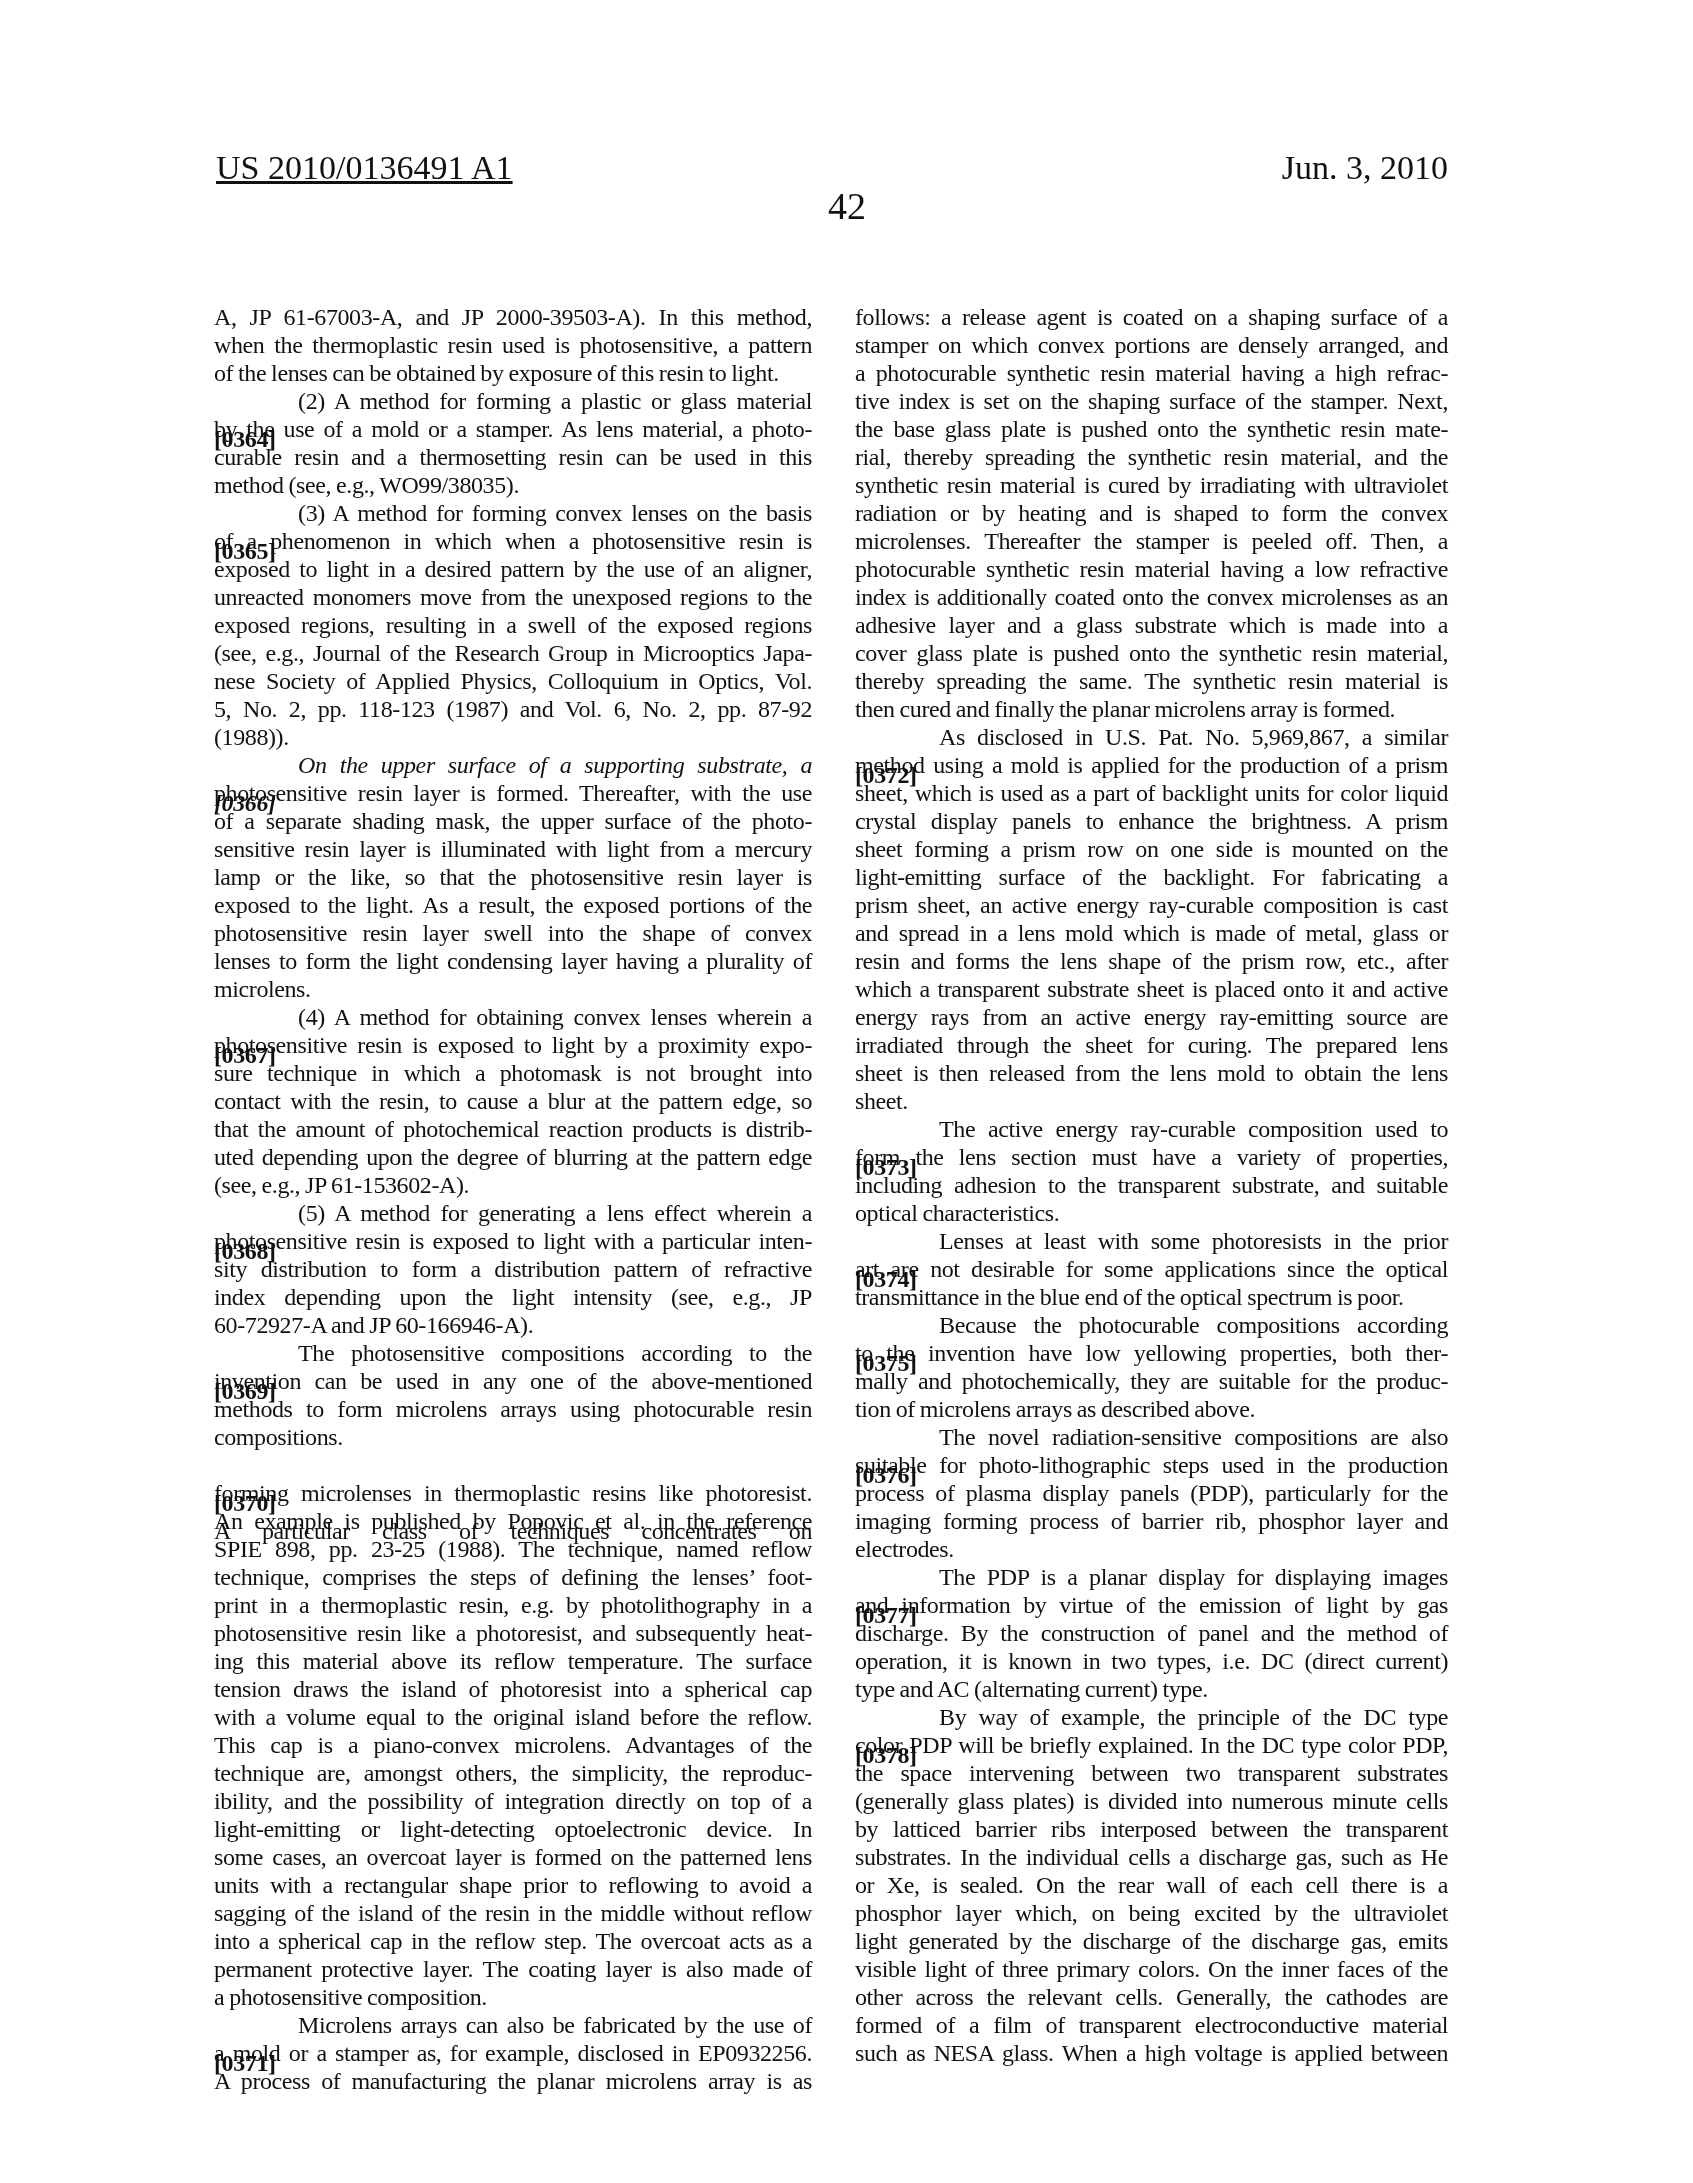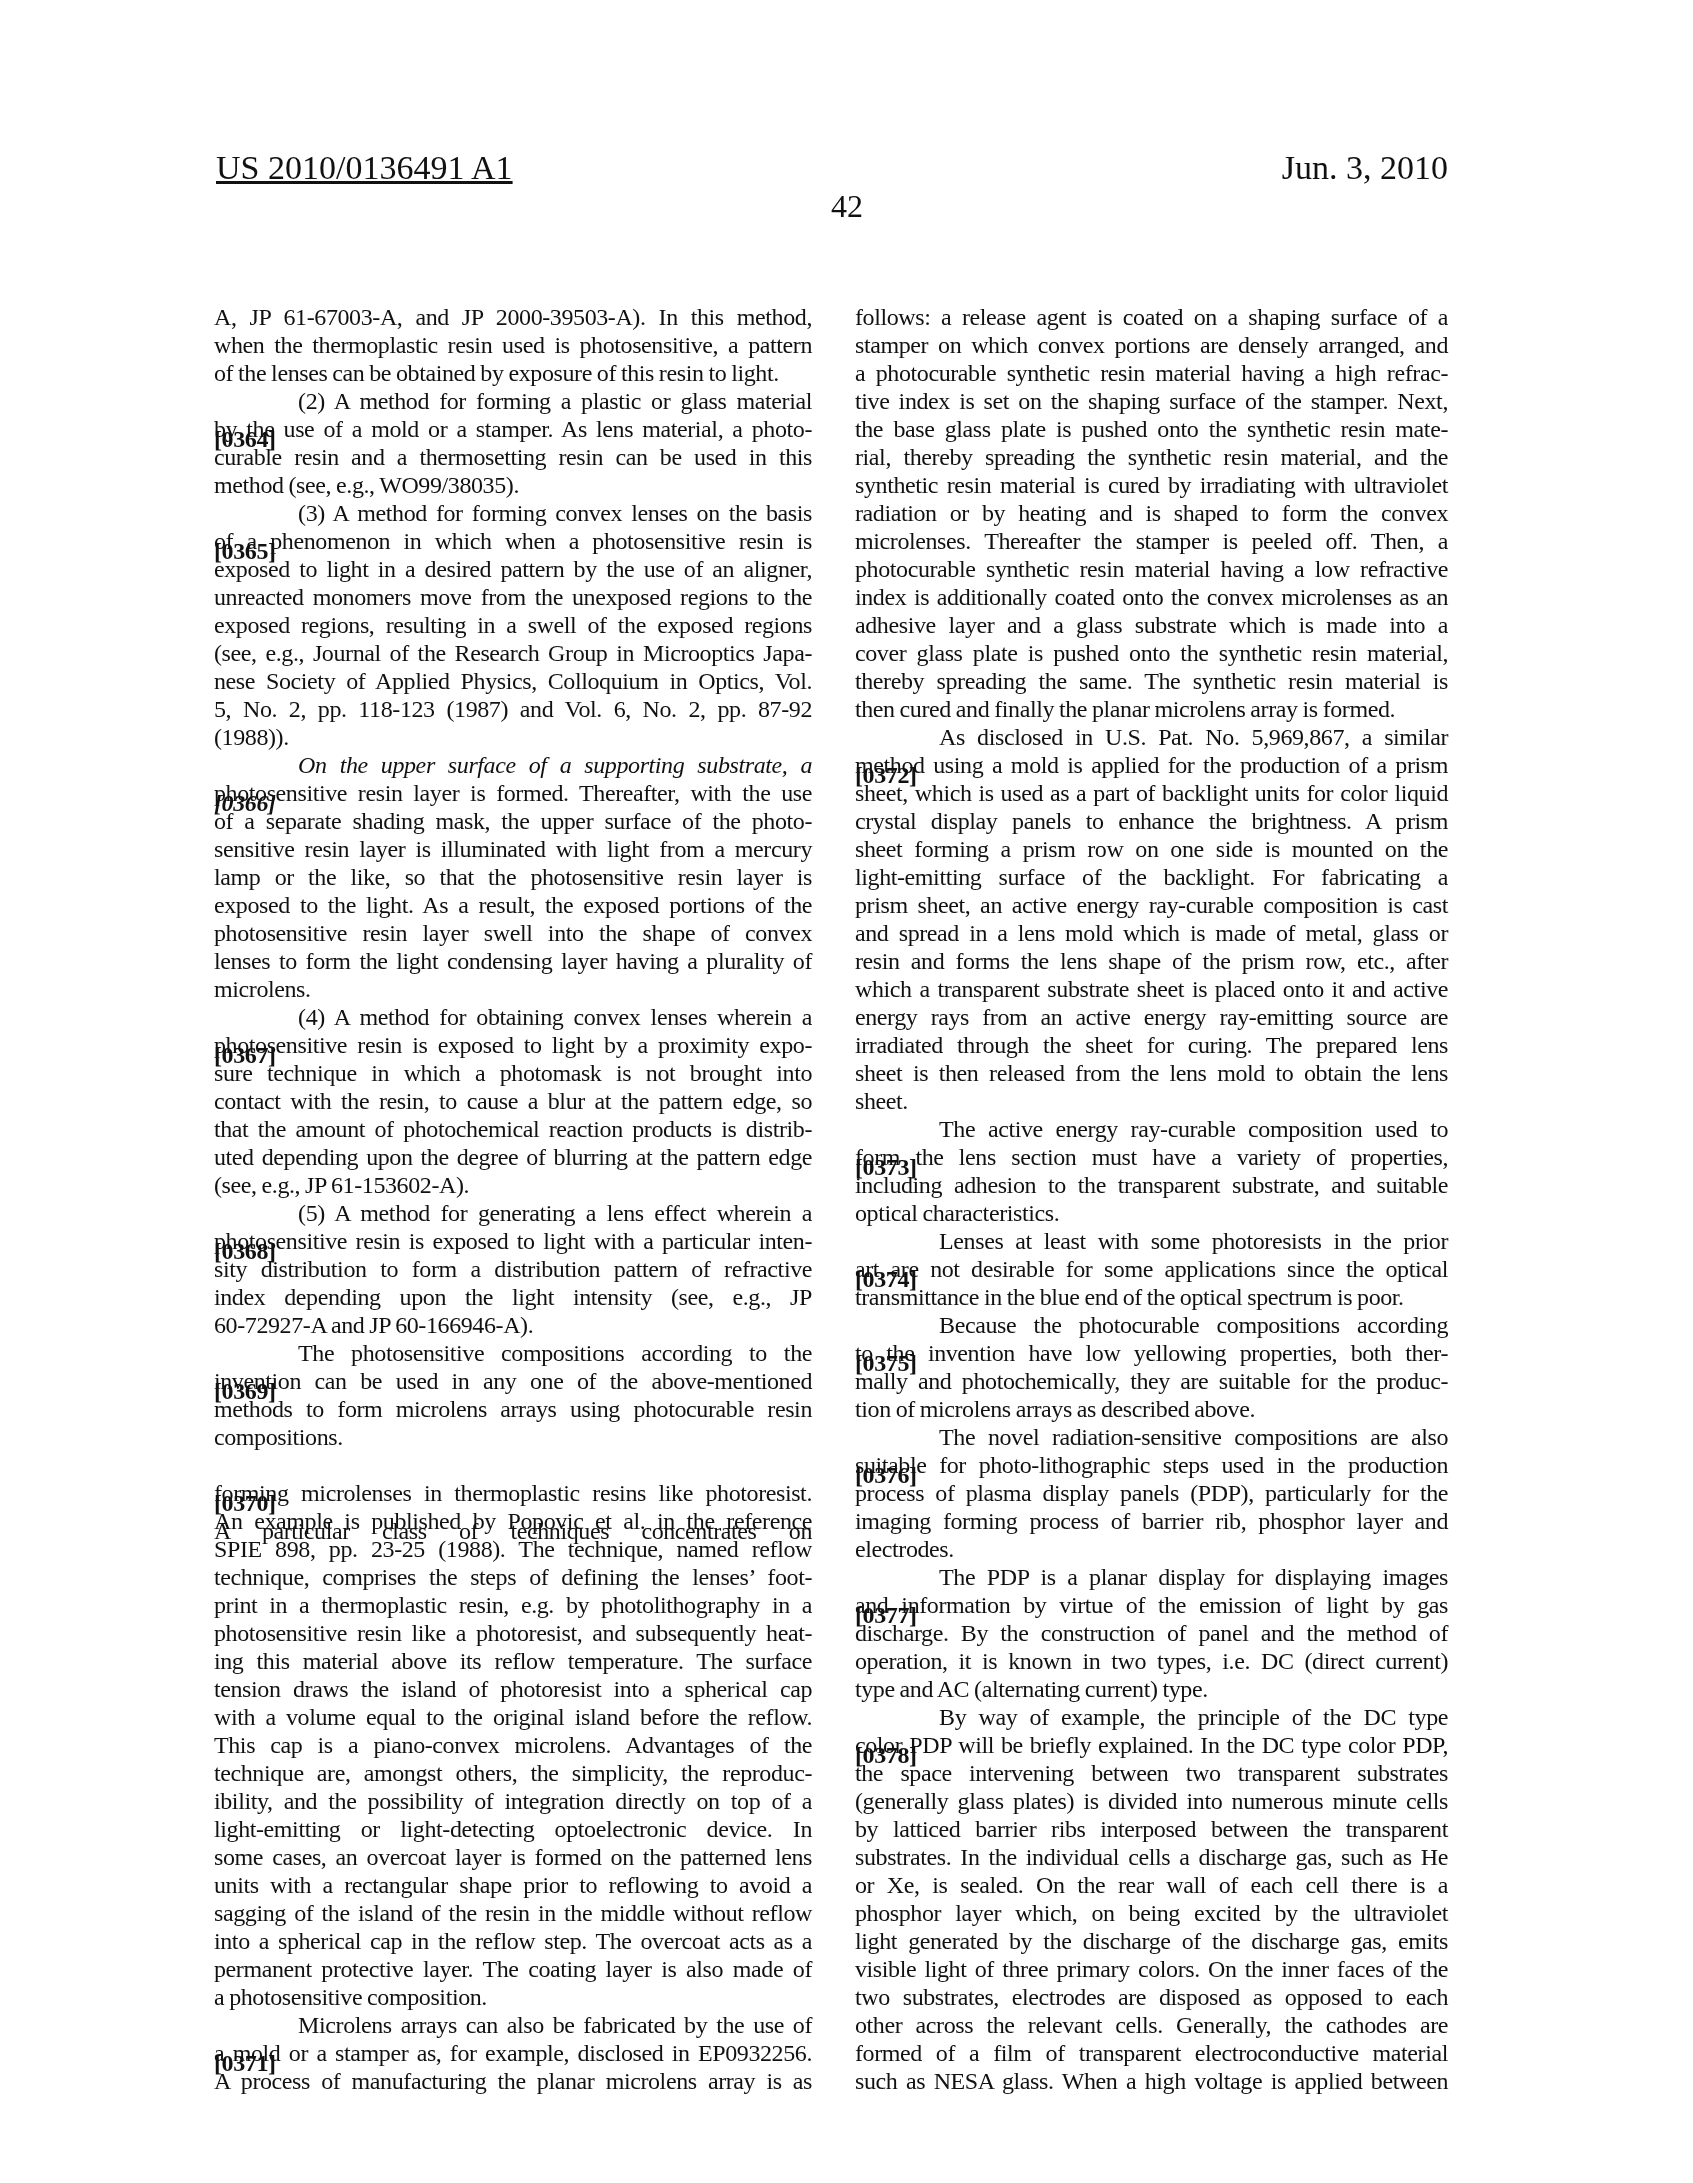--- a/index.html
+++ b/index.html
@@ -1,21 +1,21 @@
 <!DOCTYPE html>
 <html style="font-size:10.6px"><head>
 <meta charset="utf-8">
 <style>
   html, body { margin:0; padding:0; background:#ffffff; }
   body { width:1694px; height:2183px; position:relative; overflow:hidden;
          font-family:"Liberation Serif", "DejaVu Serif", serif; color:#111; }
   .hdr { position:absolute; font-size:34px; line-height:34px; white-space:nowrap; }
   #pubno { left:216px; top:151px;text-decoration:underline; }
   #pubdate { right:246px; top:151px; }
-  #pageno { left:0; width:1694px; text-align:center; top:191px; font-size:32px; line-height:30px; }
+  #pageno { left:0; width:1694px; text-align:center; top:191px; font-size:38px; line-height:30px; }
   .col { position:absolute; top:303px; font-size:24px; }
   #colL { left:214px; width:598px; }
   #colR { left:855px; width:593px; }
   .para { margin:0; padding:0; }
   .line { display:block; height:28px; line-height:28px; white-space:nowrap;
           text-align:justify; text-align-last:justify; letter-spacing:-0.4px; word-spacing:-0.7px; }
   .line.last { text-align:left; text-align-last:left; }
   .pnum { font-weight:bold; margin-right:22.5px;margin-top:38px; }
 </style>
 </head>
@@ -223,19 +223,18 @@
       </span>
       <span class="line"><span>color PDP will be briefly explained. In the DC type color PDP,</span></span>
       <span class="line"><span>the space intervening between two transparent substrates</span></span>
       <span class="line"><span>(generally glass plates) is divided into numerous minute cells</span></span>
       <span class="line"><span>by latticed barrier ribs interposed between the transparent</span></span>
       <span class="line"><span>substrates. In the individual cells a discharge gas, such as He</span></span>
       <span class="line"><span>or Xe, is sealed. On the rear wall of each cell there is a</span></span>
       <span class="line"><span>phosphor layer which, on being excited by the ultraviolet</span></span>
       <span class="line"><span>light generated by the discharge of the discharge gas, emits</span></span>
       <span class="line"><span>visible light of three primary colors. On the inner faces of the</span></span>
-      <span class="line"><span>two substrates, electrodes are disposed as opposed to each</span></span>
       <span class="line"><span>other across the relevant cells. Generally, the cathodes are</span></span>
       <span class="line"><span>formed of a film of transparent electroconductive material</span></span>
       <span class="line"><span>such as NESA glass. When a high voltage is applied between</span></span>
     </div>
   </div>
 
 
 </body></html>

